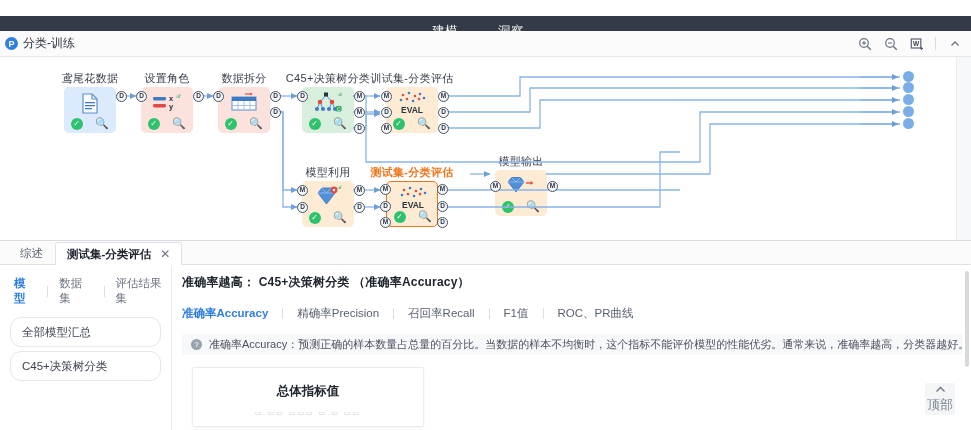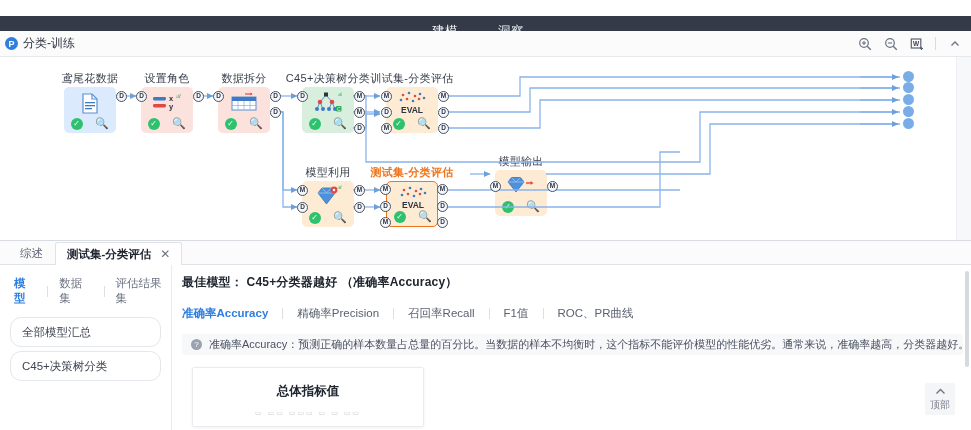--- a/index.html
+++ b/index.html
@@ -164,21 +164,21 @@
   }
   .card-title { margin-top: 15px; font-size: 12.5px; font-weight: bold; color: #20262f; }
   .card-sub { margin-top: 9px; font-size: 7px; color: #c9ccd2; letter-spacing: 2px; }
 
   .totop {
     position: absolute; right: 16px; bottom: 16px; width: 30px; height: 32px;
     background: #f4f5f7; border-radius: 2px; cursor: pointer;
     display: flex; flex-direction: column; align-items: center; justify-content: center;
   }
   .totop .chev { font-size: 11px; color: #6b7280; line-height: 10px; }
-  .totop .lbl { font-size: 10px; color: #7b8290; margin-top: 2px; }
+  .totop .lbl { font-size: 13px; color: #7b8290; margin-top: 2px; }
 
   .vscroll {
     position: absolute; right: 2px; top: 6px; width: 4px; height: 96px;
     background: #d6d9de; border-radius: 2px;
   }
 </style>
 </head>
 <body>
 
 <div id="app">
@@ -520,21 +520,21 @@
           <div class="subtab-sep"></div>
           <div class="subtab">数据集</div>
           <div class="subtab-sep"></div>
           <div class="subtab">评估结果集</div>
         </div>
         <div class="lrow">全部模型汇总</div>
         <div class="lrow">C45+决策树分类</div>
       </div>
 
       <div class="bright">
-        <div class="best-model">最佳模型： C45+分类器越好 （准确率Accuracy）</div>
+        <div class="best-model">准确率越高： C45+决策树分类 （准确率Accuracy）</div>
 
         <div class="metric-tabs">
           <div class="mtab active">准确率Accuracy</div>
           <div class="mtab-sep"></div>
           <div class="mtab">精确率Precision</div>
           <div class="mtab-sep"></div>
           <div class="mtab">召回率Recall</div>
           <div class="mtab-sep"></div>
           <div class="mtab">F1值</div>
           <div class="mtab-sep"></div>

